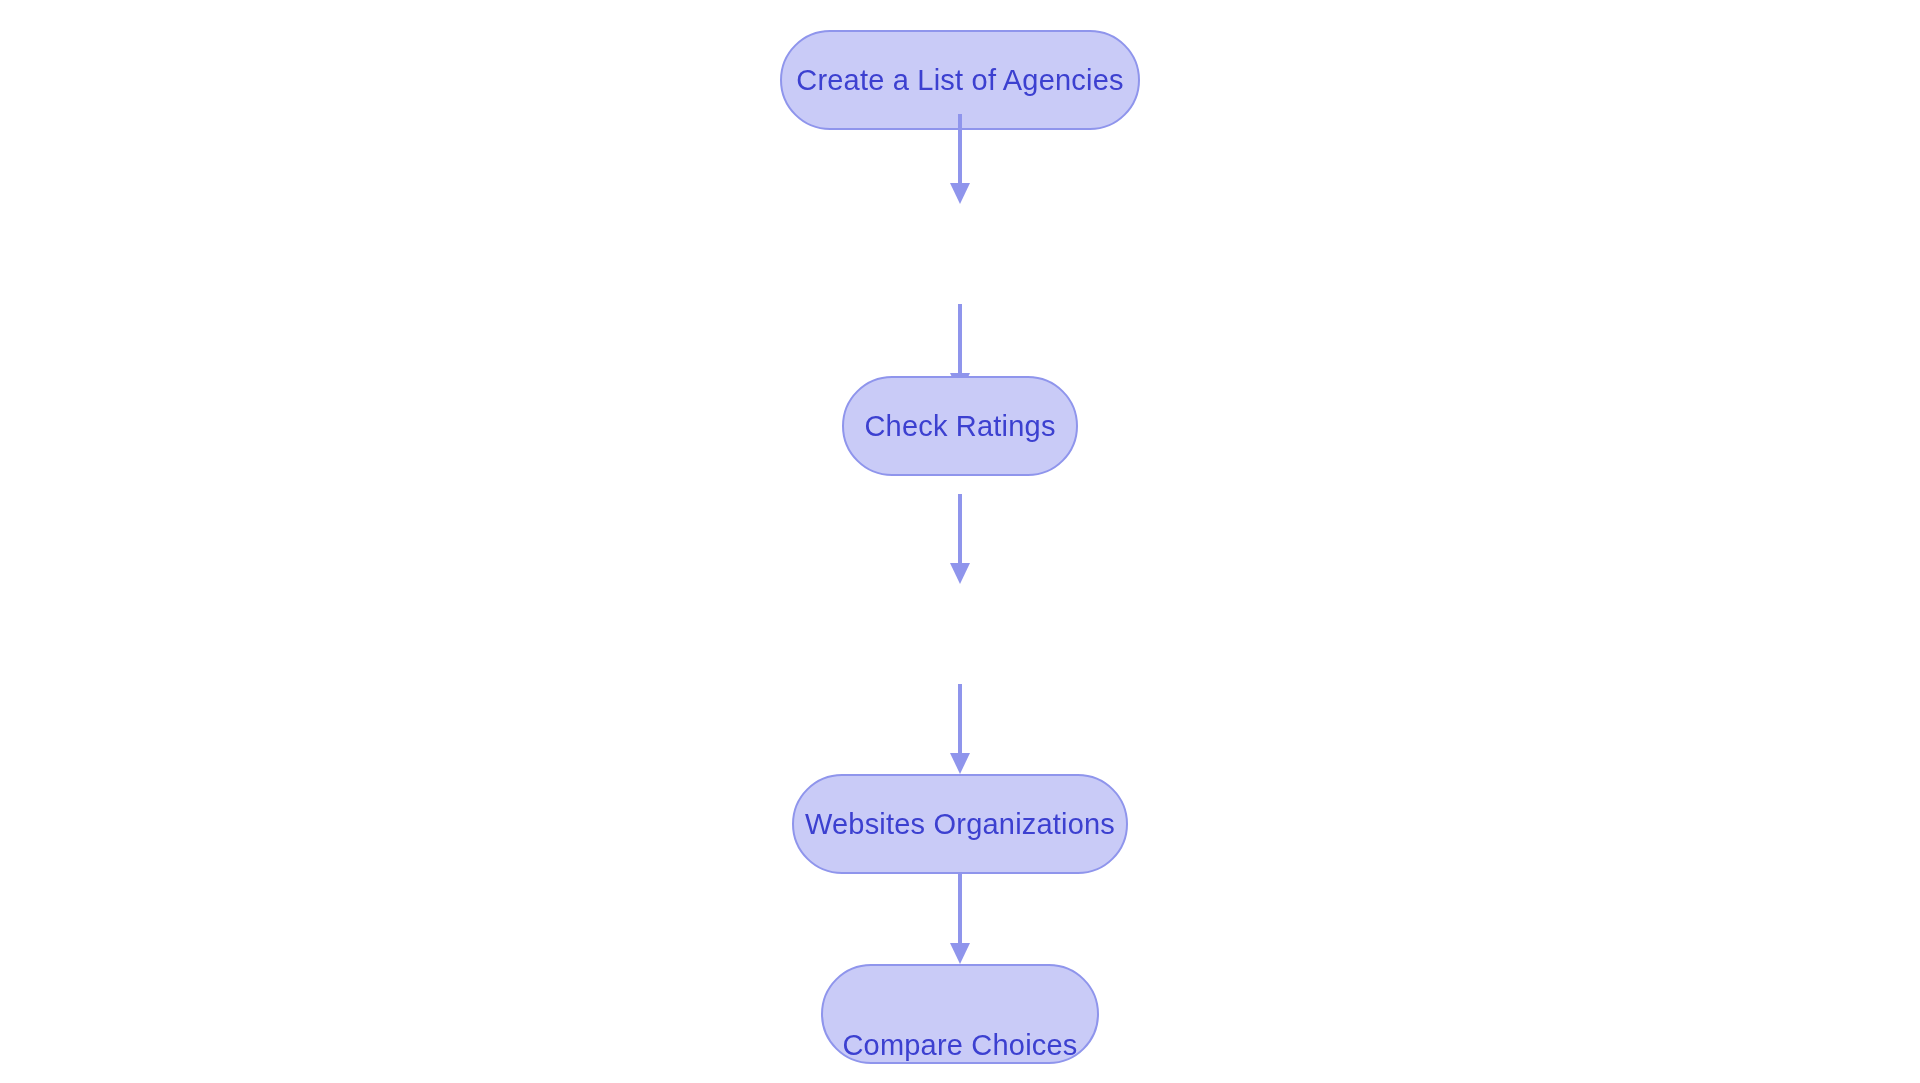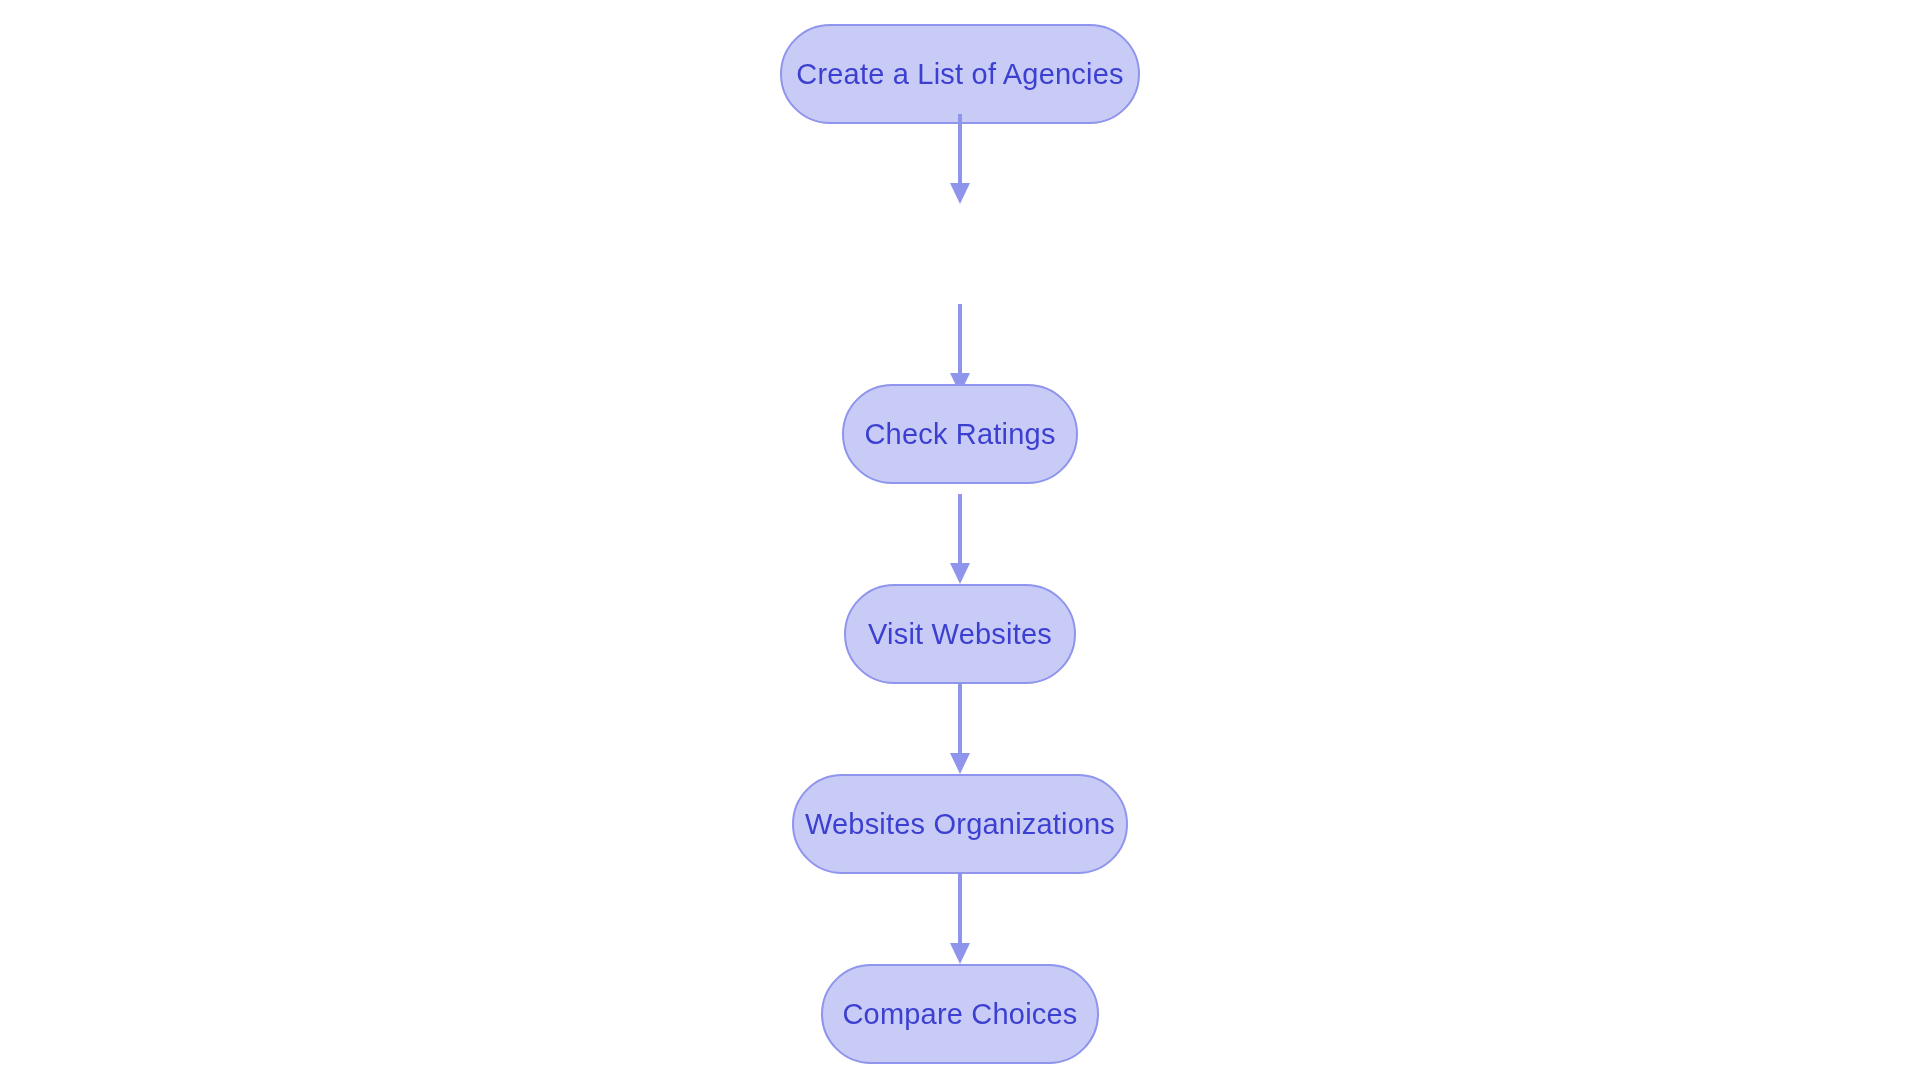--- a/index.html
+++ b/index.html
@@ -61,59 +61,56 @@
     border-left: 10px solid transparent;
     border-right: 10px solid transparent;
     border-top: 21px solid var(--arrow);
   }
 </style>
 </head>
 <body>
 
 <div class="canvas">
 
-  <div class="flow-node" style="top:24px; width:360px;">
+  <div class="flow-node" style="top:30px; width:360px;">
     <span>Create a List of Agencies</span>
   </div>
 
   <div class="flow-arrow" style="top:114px">
     <div class="arrow-line"></div>
     <div class="arrow-head"></div>
   </div>
 
 
   <div class="flow-arrow" style="top:304px">
     <div class="arrow-line"></div>
     <div class="arrow-head"></div>
   </div>
 
-  <div class="flow-node" style="top:384px; width:236px;">
+  <div class="flow-node" style="top:376px; width:236px;">
     <span>Check Ratings</span>
   </div>
 
   <div class="flow-arrow" style="top:494px">
     <div class="arrow-line"></div>
     <div class="arrow-head"></div>
   </div>
 
-  <div class="flow-node" style="top:584px; width:232px;">
-    <span>Visit Websites</span>
-  </div>
 
   <div class="flow-arrow" style="top:684px">
     <div class="arrow-line"></div>
     <div class="arrow-head"></div>
   </div>
 
   <div class="flow-node" style="top:774px; width:336px;">
     <span>Websites Organizations</span>
   </div>
 
   <div class="flow-arrow" style="top:874px">
     <div class="arrow-line"></div>
     <div class="arrow-head"></div>
   </div>
 
-  <div class="flow-node" style="top:964px; width:278px;">
+  <div class="flow-node" style="top:964px; width:278px;align-items:flex-end;">
     <span>Compare Choices</span>
   </div>
 
 </div>
 
 </body></html>

